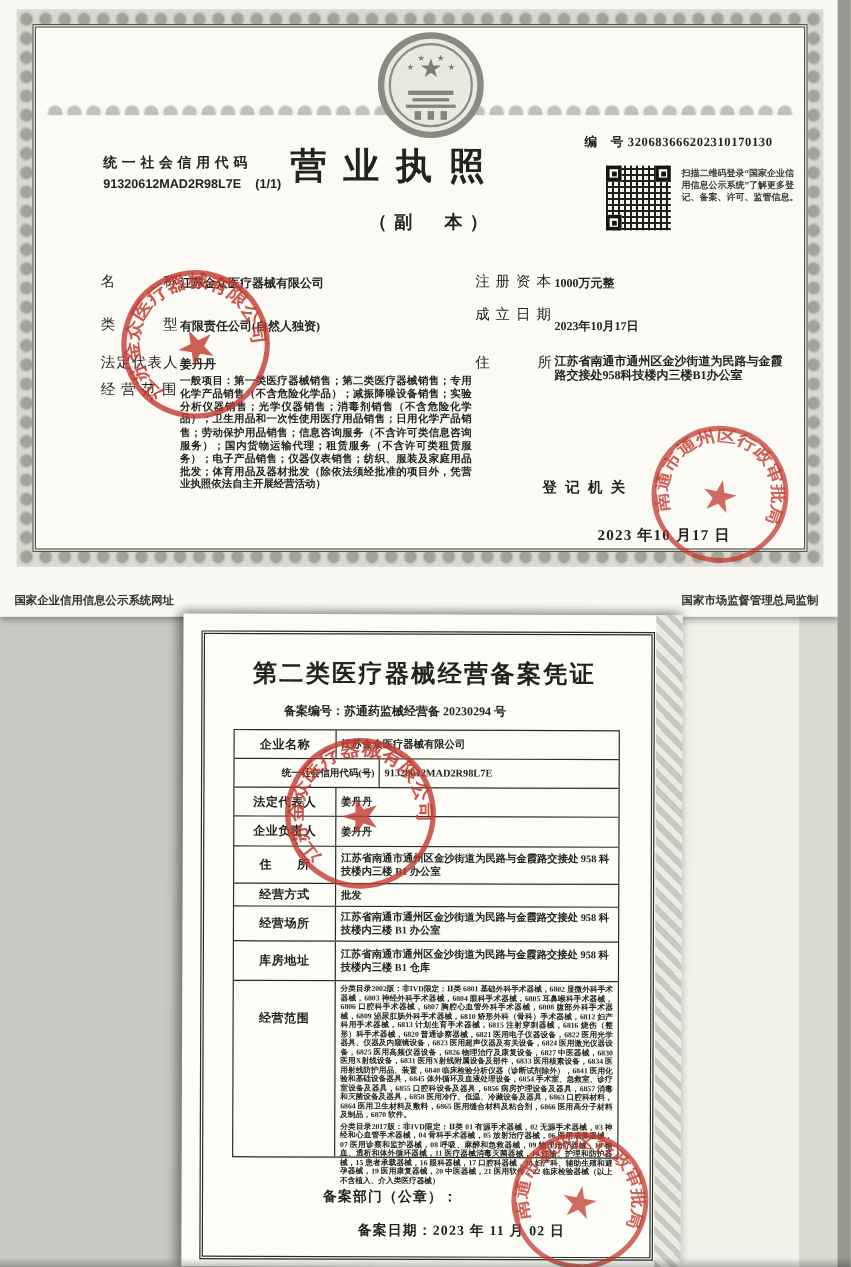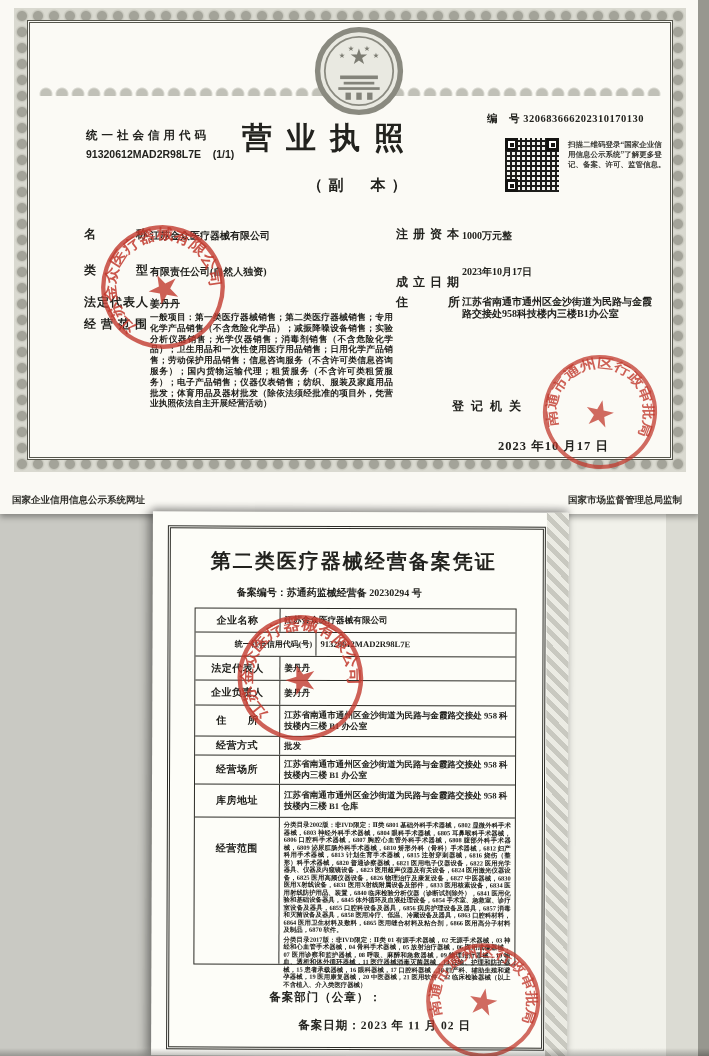--- a/index.html
+++ b/index.html
@@ -41,21 +41,21 @@
     font-size:15px;font-weight:bold;letter-spacing:6px;}
 
   .qr{left:505px;top:138px;width:54px;height:54px;background-color:#f4f4ef;
     background-image:repeating-linear-gradient(0deg,#1e1e1c 0 2px,transparent 2px 5px),
       repeating-linear-gradient(90deg,#1e1e1c 0 2px,#f4f4ef 2px 5px);}
   .qr i{position:absolute;width:13px;height:13px;border:3px solid #141412;background:#fff;box-sizing:border-box;}
   .qr i::after{content:"";position:absolute;inset:1.5px;background:#141412;}
   .qr .tl{left:0;top:0}.qr .tr{right:0;top:0}.qr .bl{left:0;bottom:0}
   .qr-caption{left:568px;top:140px;width:98px;font-size:7.5px;line-height:10px;font-weight:bold;color:#3a3a35;}
 
-  .f-label{font-size:12px;font-weight:bold;letter-spacing:1px;white-space:nowrap;}
+  .f-label{font-size:12px;font-weight:normal;letter-spacing:1px;white-space:nowrap;}
   .f-value{font-size:10px;font-weight:bold;}
   .scope-value{left:150px;top:312px;width:243px;font-size:8.7px;line-height:10.8px;
     font-weight:600;text-align:justify;}
   .addr-value{width:198px;line-height:12px;}
   .registrar{left:452px;top:398px;font-size:12px;font-weight:bold;letter-spacing:2px;}
   .issue-date{left:498px;top:438px;font-size:12.5px;font-weight:bold;letter-spacing:1px;}
   .footer-left{left:12px;top:494px;font-size:9.5px;font-weight:bold;color:#33332e;}
   .footer-right{left:568px;top:494px;font-size:9.5px;font-weight:bold;color:#33332e;}
 
   
@@ -135,21 +135,21 @@
   <div class="abs f-value" style="left:150px;top:229px">江苏金众医疗器械有限公司</div>
   <div class="abs f-label" style="left:84px;top:262px">类　　　型</div>
   <div class="abs f-value" style="left:150px;top:265px">有限责任公司(自然人独资)</div>
   <div class="abs f-label" style="left:84px;top:294px">法定代表人</div>
   <div class="abs f-value" style="left:150px;top:297px">姜丹丹</div>
   <div class="abs f-label" style="left:84px;top:316px">经 营 范 围</div>
   <div class="abs scope-value">一般项目：第一类医疗器械销售；第二类医疗器械销售；专用化学产品销售（不含危险化学品）；减振降噪设备销售；实验分析仪器销售；光学仪器销售；消毒剂销售（不含危险化学品）；卫生用品和一次性使用医疗用品销售；日用化学产品销售；劳动保护用品销售；信息咨询服务（不含许可类信息咨询服务）；国内货物运输代理；租赁服务（不含许可类租赁服务）；电子产品销售；仪器仪表销售；纺织、服装及家庭用品批发；体育用品及器材批发（除依法须经批准的项目外，凭营业执照依法自主开展经营活动）</div>
 
   <div class="abs f-label" style="left:396px;top:226px">注 册 资 本</div>
   <div class="abs f-value" style="left:462px;top:229px">1000万元整</div>
-  <div class="abs f-label" style="left:396px;top:274px">成 立 日 期</div>
+  <div class="abs f-label" style="left:396px;top:254px">成 立 日 期</div>
   <div class="abs f-value" style="left:462px;top:265px">2023年10月17日</div>
   <div class="abs f-label" style="left:396px;top:294px">住　　　所</div>
   <div class="abs f-value addr-value" style="left:462px;top:296px">江苏省南通市通州区金沙街道为民路与金霞路交接处958科技楼内三楼B1办公室</div>
 
   <div class="abs registrar">登 记 机 关</div>
   <div class="abs issue-date">2023 年10 月17 日</div>
   <div class="abs footer-left">国家企业信用信息公示系统网址</div>
   <div class="abs footer-right">国家市场监督管理总局监制</div>
 
   <svg class="seal" style="left:98px;top:222px;width:130px;height:130px;transform:rotate(-26deg)" viewBox="0 0 120 120">

